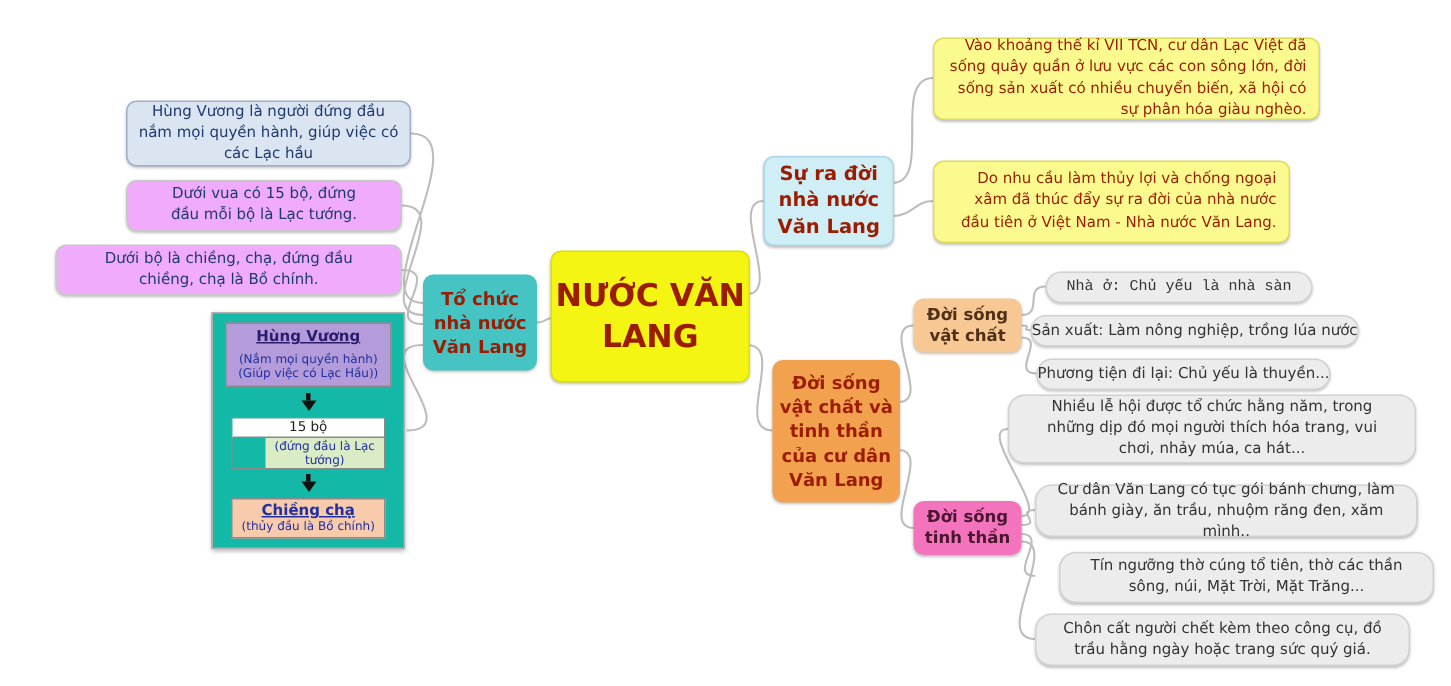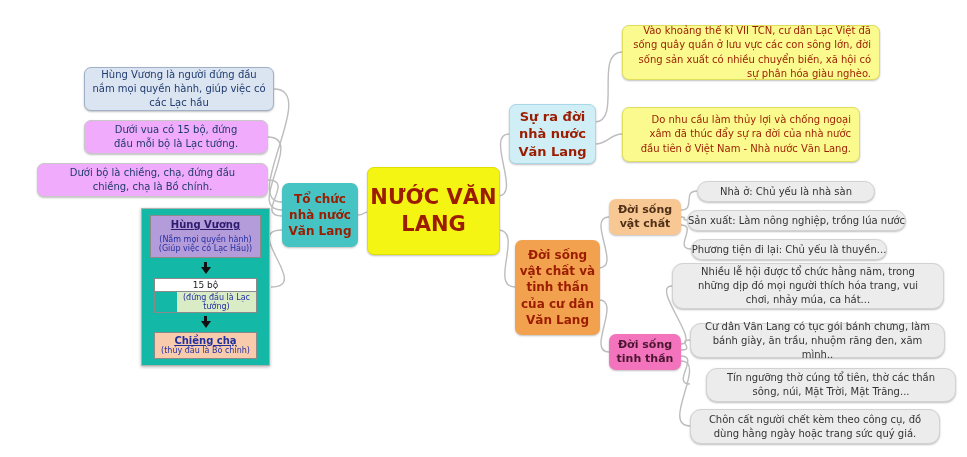--- a/index.html
+++ b/index.html
@@ -130,27 +130,27 @@
   </div>
 
   <div class="node peach" style="left:609px; top:199px; width:72px; height:36px;">
     <span>Đời sống vật chất</span>
   </div>
 
   <div class="node pinkNode" style="left:609px; top:334px; width:72px; height:36px;">
     <span>Đời sống tinh thần</span>
   </div>
 
-  <div class="leaf pill" style="left:697px; top:181px; width:178px; height:21px; white-space:nowrap;">Nhà ở: Chủ yếu là nhà sàn</div>
+  <div class="leaf pill" style="left:697px; top:181px; width:178px; height:21px; white-space:nowrap;font-family:Liberation Mono, monospace;">Nhà ở: Chủ yếu là nhà sàn</div>
 
   <div class="leaf pill" style="left:687px; top:210px; width:219px; height:21px; white-space:nowrap;">Sản xuất: Làm nông nghiệp, trồng lúa nước</div>
 
   <div class="leaf pill" style="left:691px; top:239px; width:196px; height:21px; white-space:nowrap;">Phương tiện đi lại: Chủ yếu là thuyền...</div>
 
   <div class="leaf pill" style="left:672px; top:263px; width:272px; height:46px; padding:3px 18px;">Nhiều lễ hội được tổ chức hằng năm, trong những dịp đó mọi người thích hóa trang, vui chơi, nhảy múa, ca hát...</div>
 
   <div class="leaf pill" style="left:690px; top:323px; width:255px; height:35px;">Cư dân Văn Lang có tục gói bánh chưng, làm bánh giày, ăn trầu, nhuộm răng đen, xăm mình..</div>
 
   <div class="leaf pill" style="left:690px; top:368px; width:250px; height:34px;margin-left:16px;">Tín ngưỡng thờ cúng tổ tiên, thờ các thần sông, núi, Mặt Trời, Mặt Trăng...</div>
 
-  <div class="leaf pill" style="left:690px; top:409px; width:250px; height:35px;">Chôn cất người chết kèm theo công cụ, đồ dùng hằng ngày hoặc trang sức quý giá.</div>
+  <div class="leaf pill" style="left:690px; top:409px; width:250px; height:35px;">Chôn cất người chết kèm theo công cụ, đồ trầu hằng ngày hoặc trang sức quý giá.</div>
 
 </div>
 
 </body></html>

